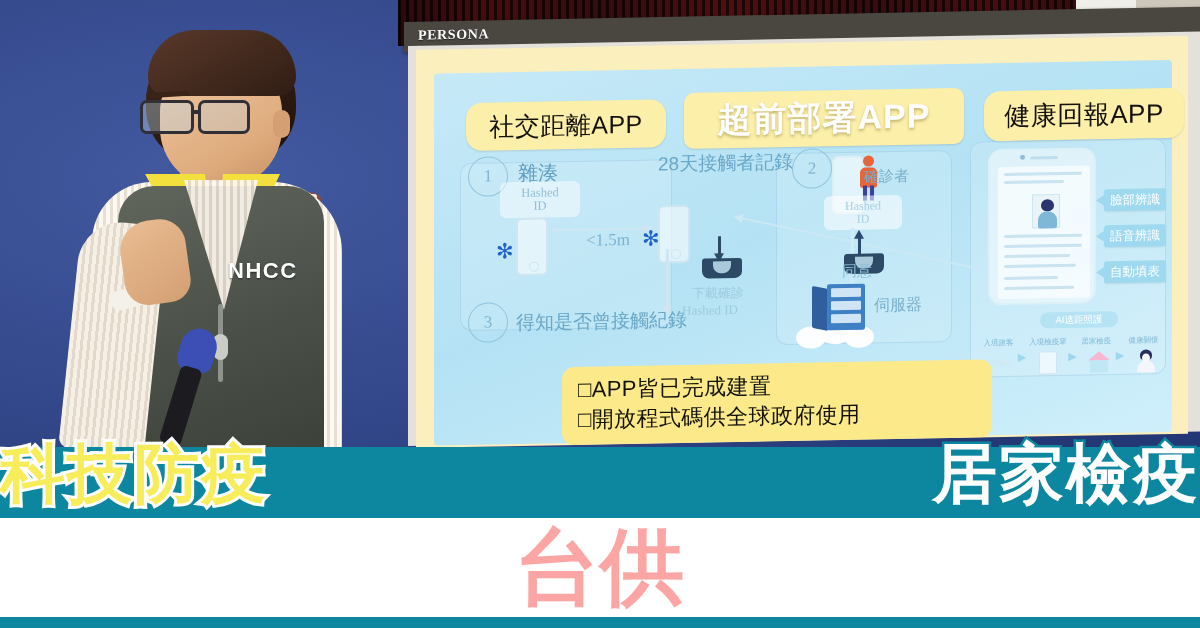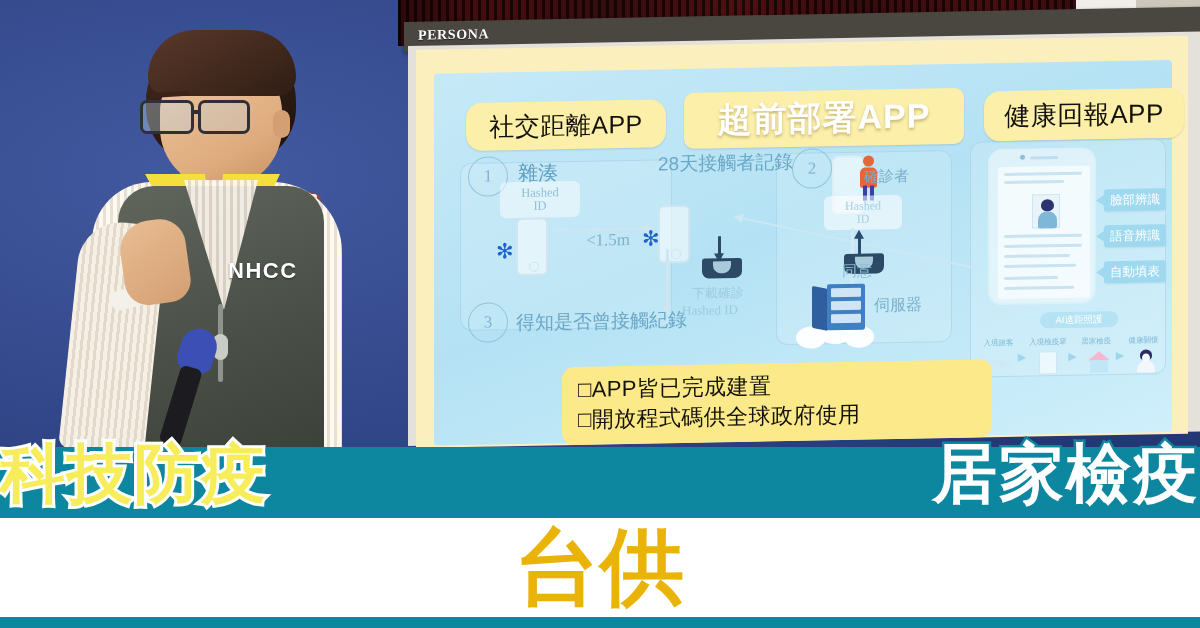--- a/index.html
+++ b/index.html
@@ -207,21 +207,21 @@
   .band-top{position:absolute;left:0;top:447px;width:1200px;height:71px;background:#0d87a0;}
   .band-mid{position:absolute;left:0;top:518px;width:1200px;height:99px;background:#fff;}
   .band-bot{position:absolute;left:0;top:617px;width:1200px;height:11px;background:#0d87a0;}
 
   .hl1{position:absolute;left:0;top:420px;width:1200px;height:108px;display:flex;align-items:center;
     justify-content:space-between;font-size:65px;font-weight:bold;letter-spacing:2px;white-space:nowrap;}
   .hl1 .y{color:#f7ec5a;-webkit-text-stroke:6px #fff;paint-order:stroke fill;}
   .hl1 .w{color:#fff;-webkit-text-stroke:5px #0d87a0;paint-order:stroke fill;}
   .hl2{position:absolute;left:0;top:518px;width:1200px;height:100px;display:flex;align-items:center;
     justify-content:center;font-size:84px;font-weight:bold;letter-spacing:1px;white-space:nowrap;}
-  .hl2 .t{color:#eab308;}
+  .hl2 .t{color:#fca5a5;}
   .hl2 .p{color:#8b5fa8;}
 </style>
 </head>
 <body>
 
 <div class="stage">
 
   <div class="bg-wall"></div>
   <div class="curtain"></div>
   <div class="wall-right"></div>

